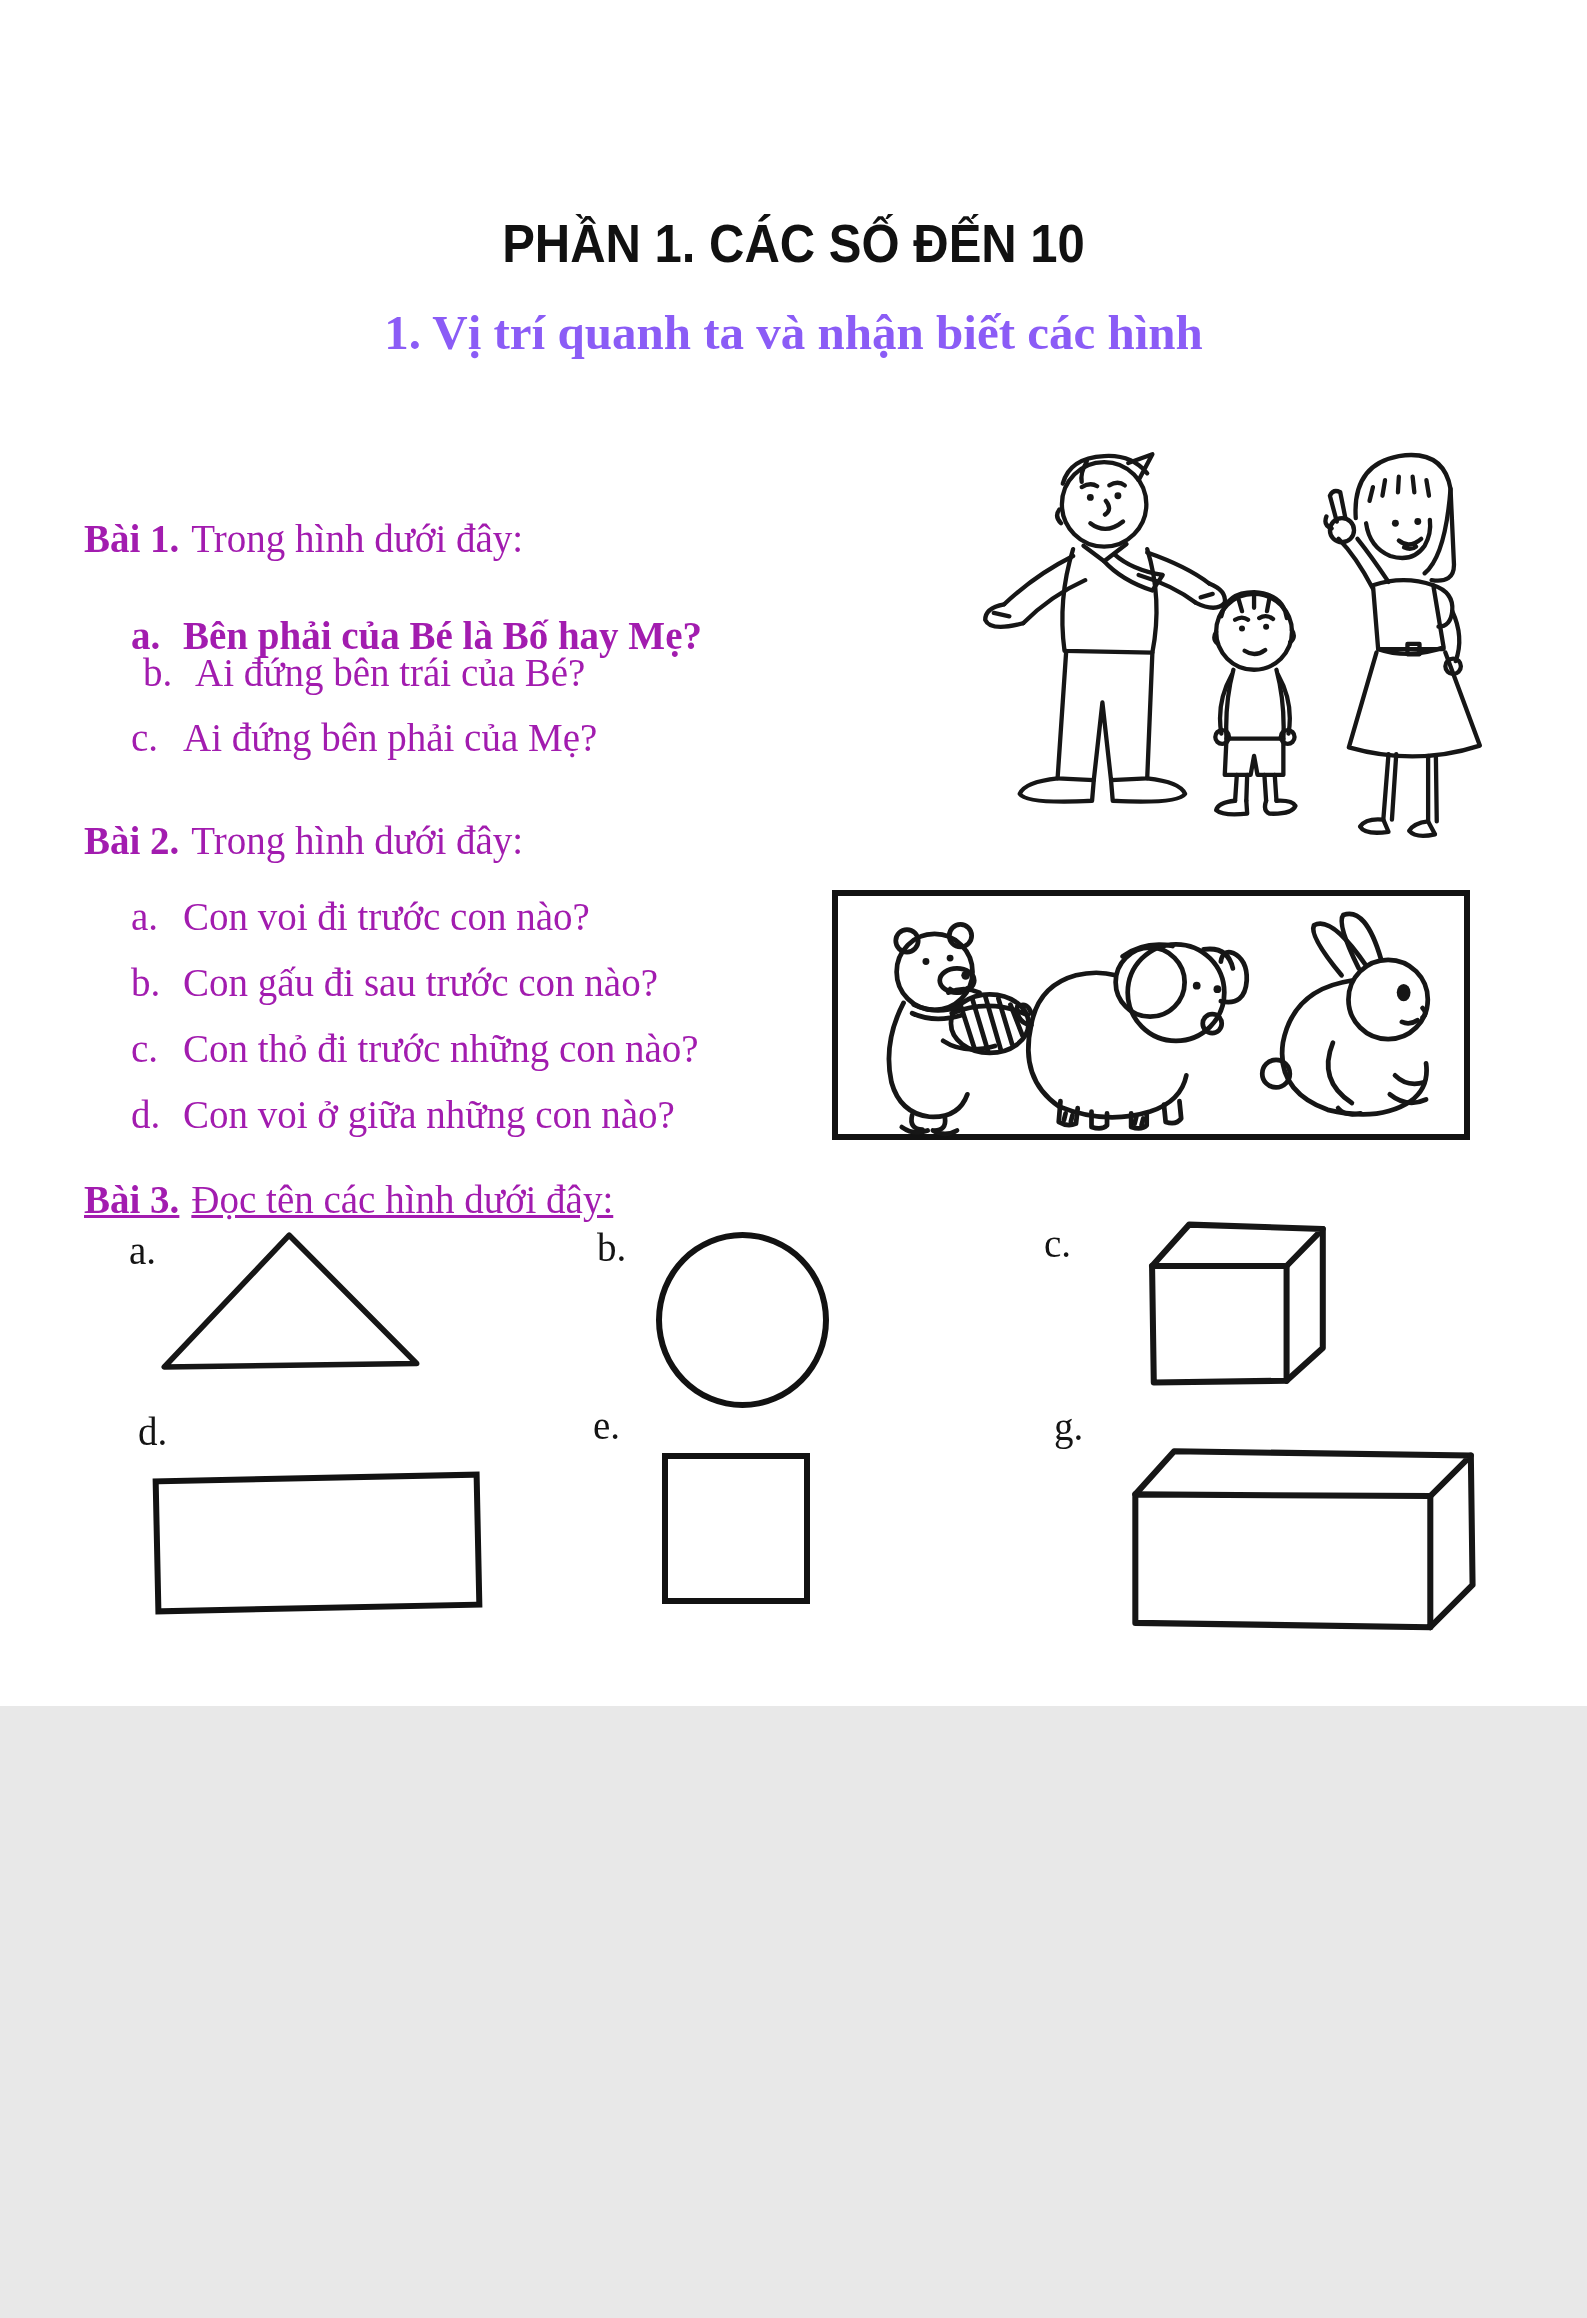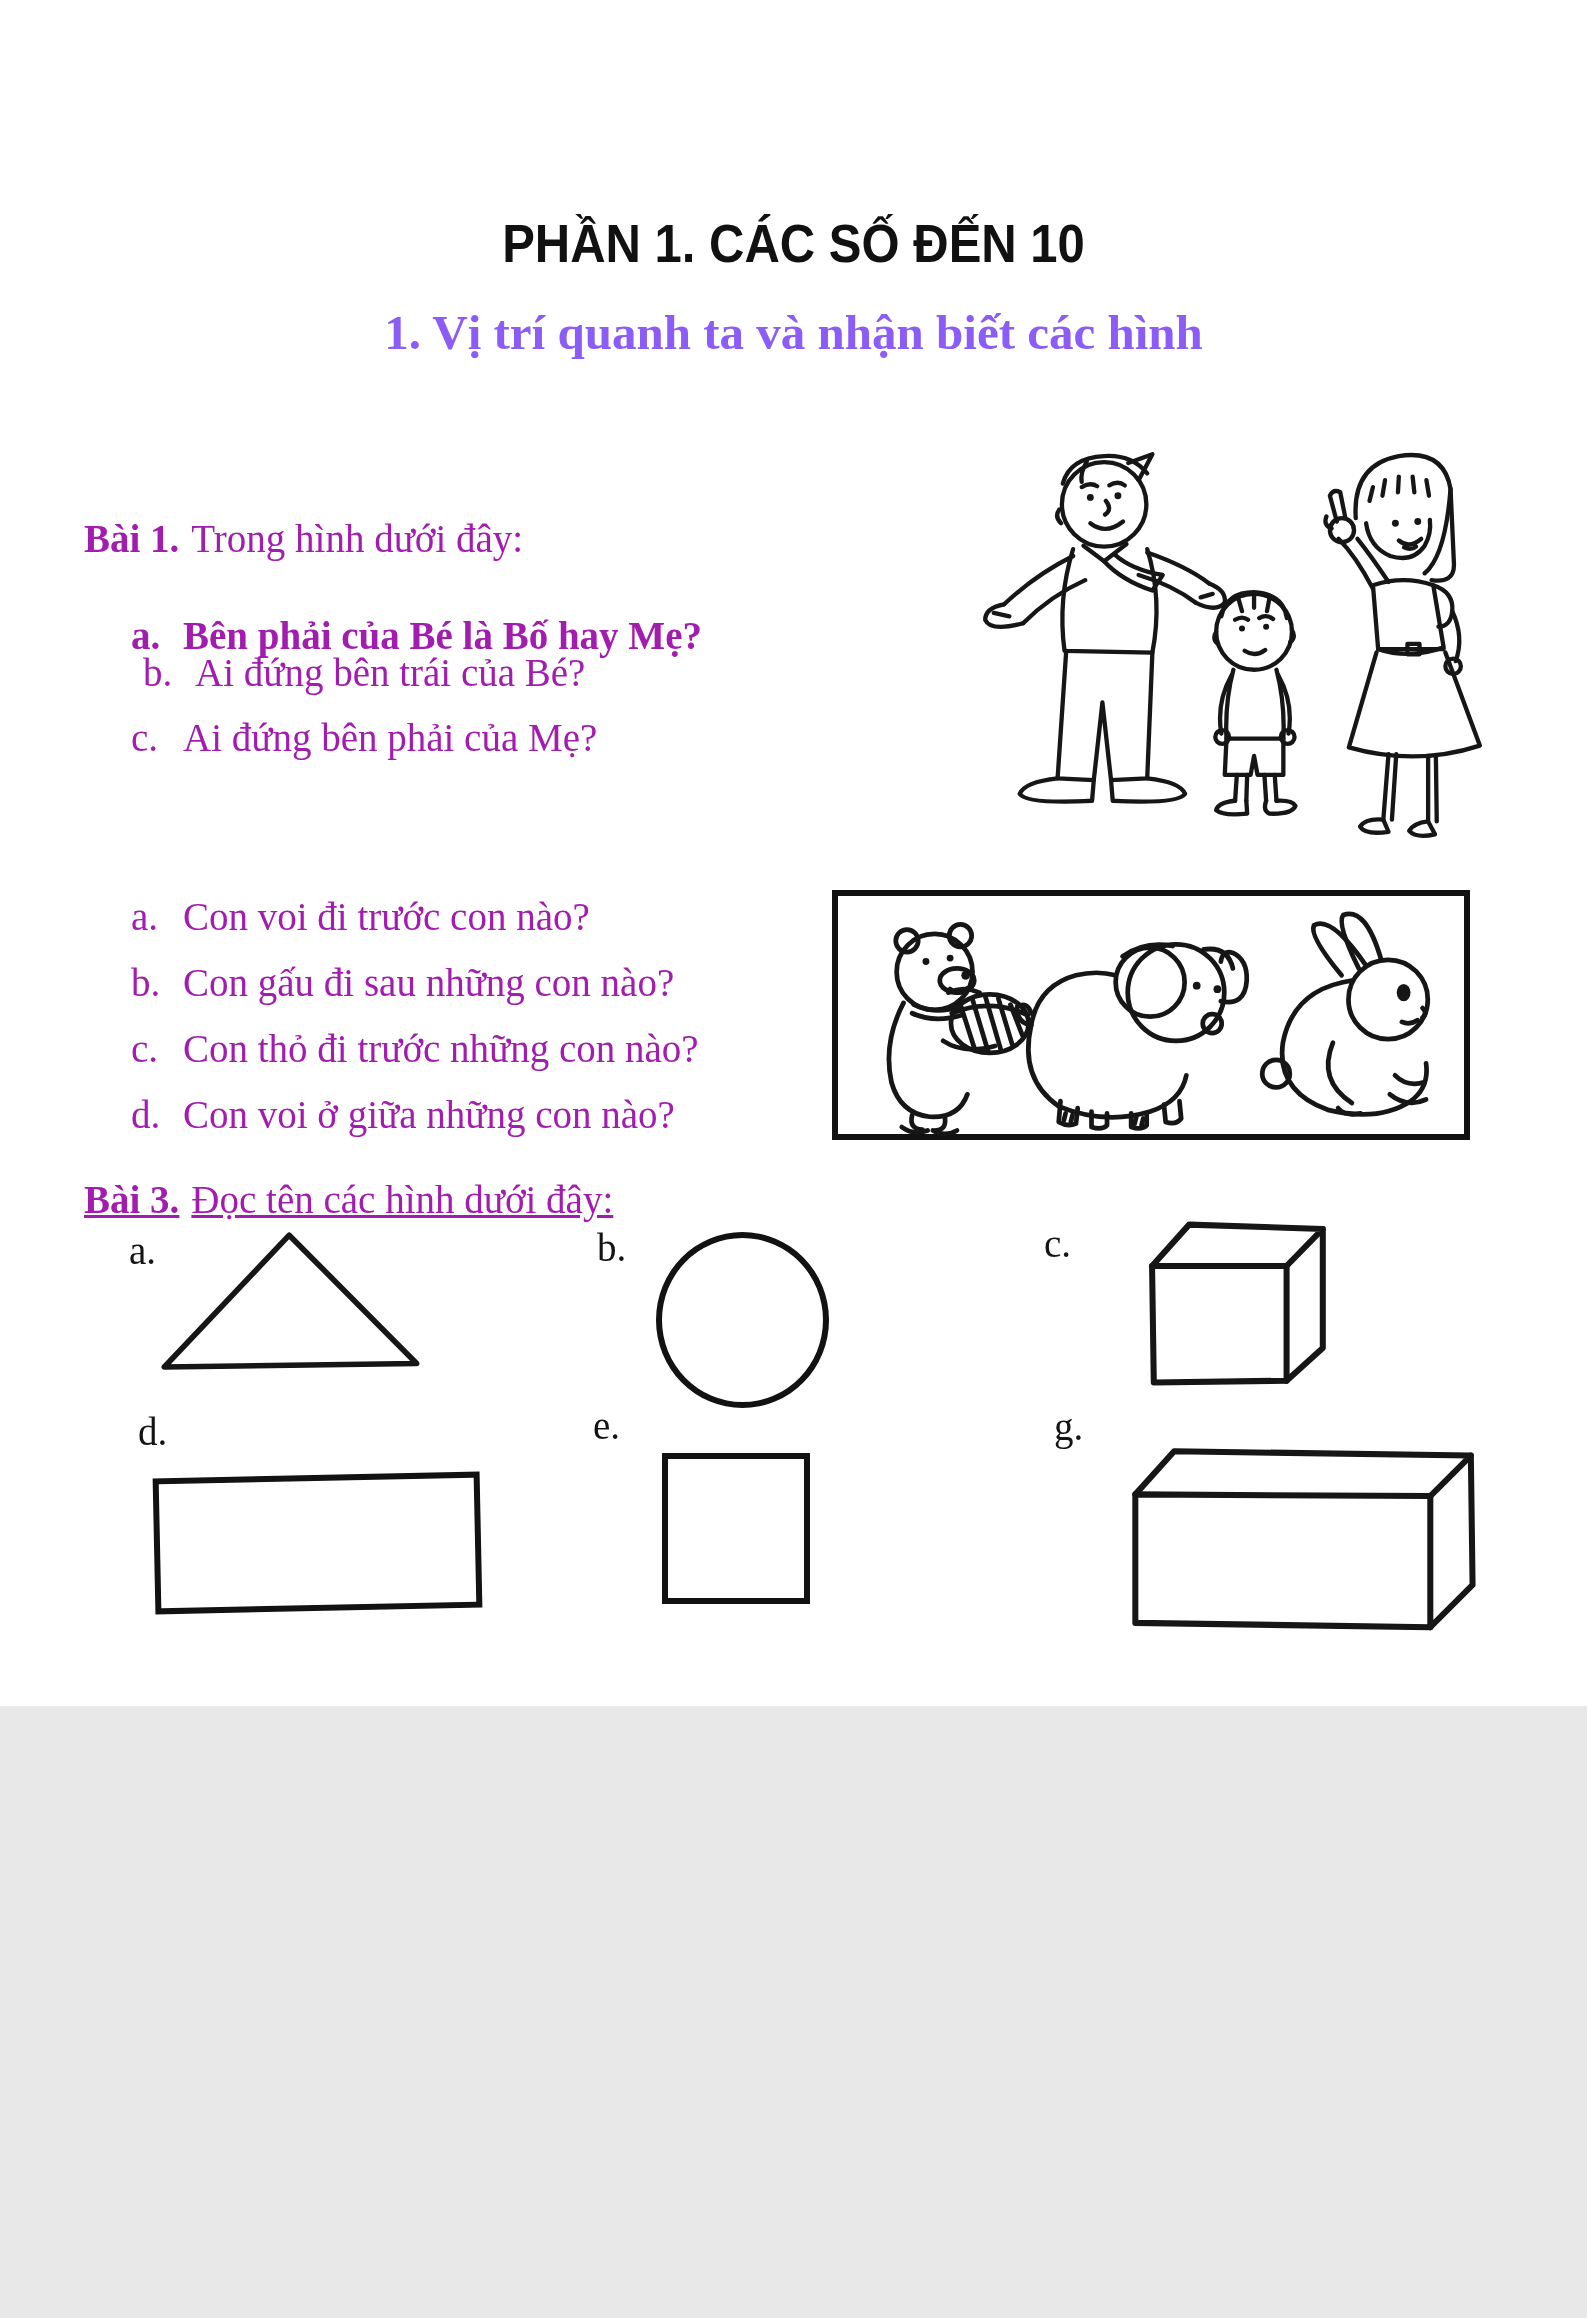--- a/index.html
+++ b/index.html
@@ -115,25 +115,28 @@
         <circle cx="545" cy="258" r="9"></circle>
         <path d="M458,238 L534,238 M492,232 L506,232 L506,244 L492,244 Z"></path>
         <path d="M456,242 L424,352 Q502,374 576,350 L536,242"></path>
         <path d="M470,360 L464,436 M479,360 L474,436 M516,362 L516,438 M525,362 L526,438"></path>
         <path d="M464,436 Q444,434 437,444 Q443,454 470,450 Z"></path>
         <path d="M516,438 Q499,440 494,449 Q502,458 524,453 Z"></path>
       </g>
     </g>
   </svg>
 
+  <div class="abs bodyline" style="top:818px;left:84px;">
+    <span class="exlabel">Bài 2.</span><span>Trong hình dưới đây:</span>
+  </div>
   <div class="abs bodyline" style="top:894px;left:131px;">
     <span class="itemkey">a.</span><span>Con voi đi trước con nào?</span>
   </div>
   <div class="abs bodyline" style="top:960px;left:131px;">
-    <span class="itemkey">b.</span><span>Con gấu đi sau những con nào?</span>
+    <span class="itemkey">b.</span><span>Con gấu đi sau trước con nào?</span>
   </div>
   <div class="abs bodyline" style="top:1026px;left:131px;">
     <span class="itemkey">c.</span><span>Con thỏ đi trước những con nào?</span>
   </div>
   <div class="abs bodyline" style="top:1092px;left:131px;">
     <span class="itemkey">d.</span><span>Con voi ở giữa những con nào?</span>
   </div>
 
   <div class="abs animalbox" style="top:890px;left:832px;width:638px;height:250px;">
     <svg width="626" height="238" viewBox="0 0 726 276">

